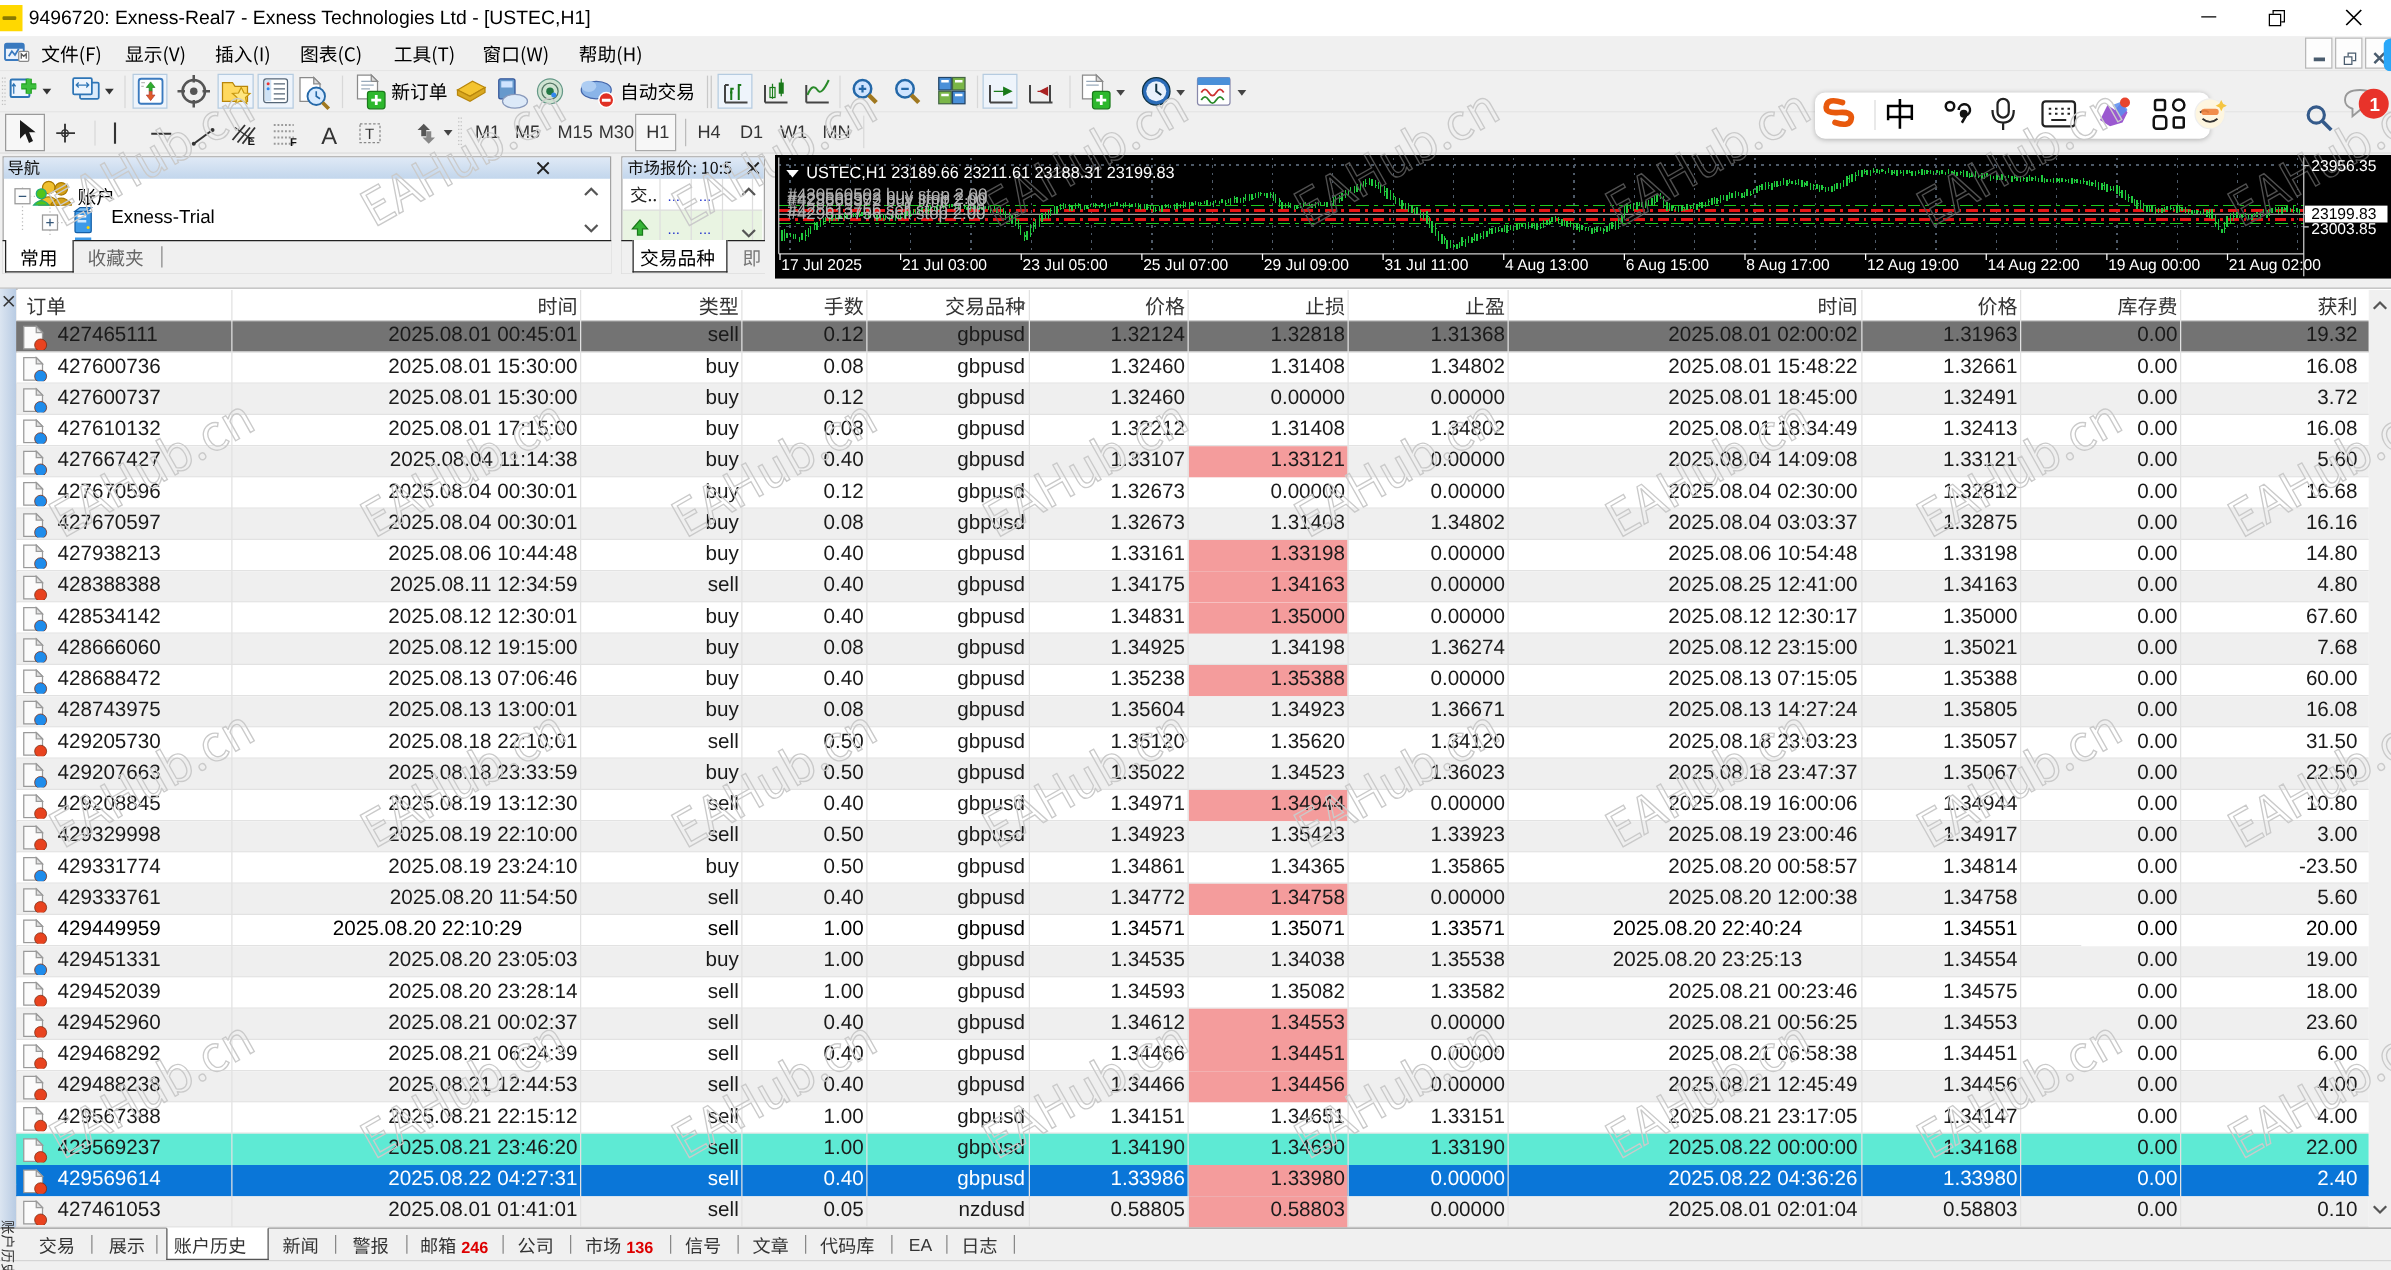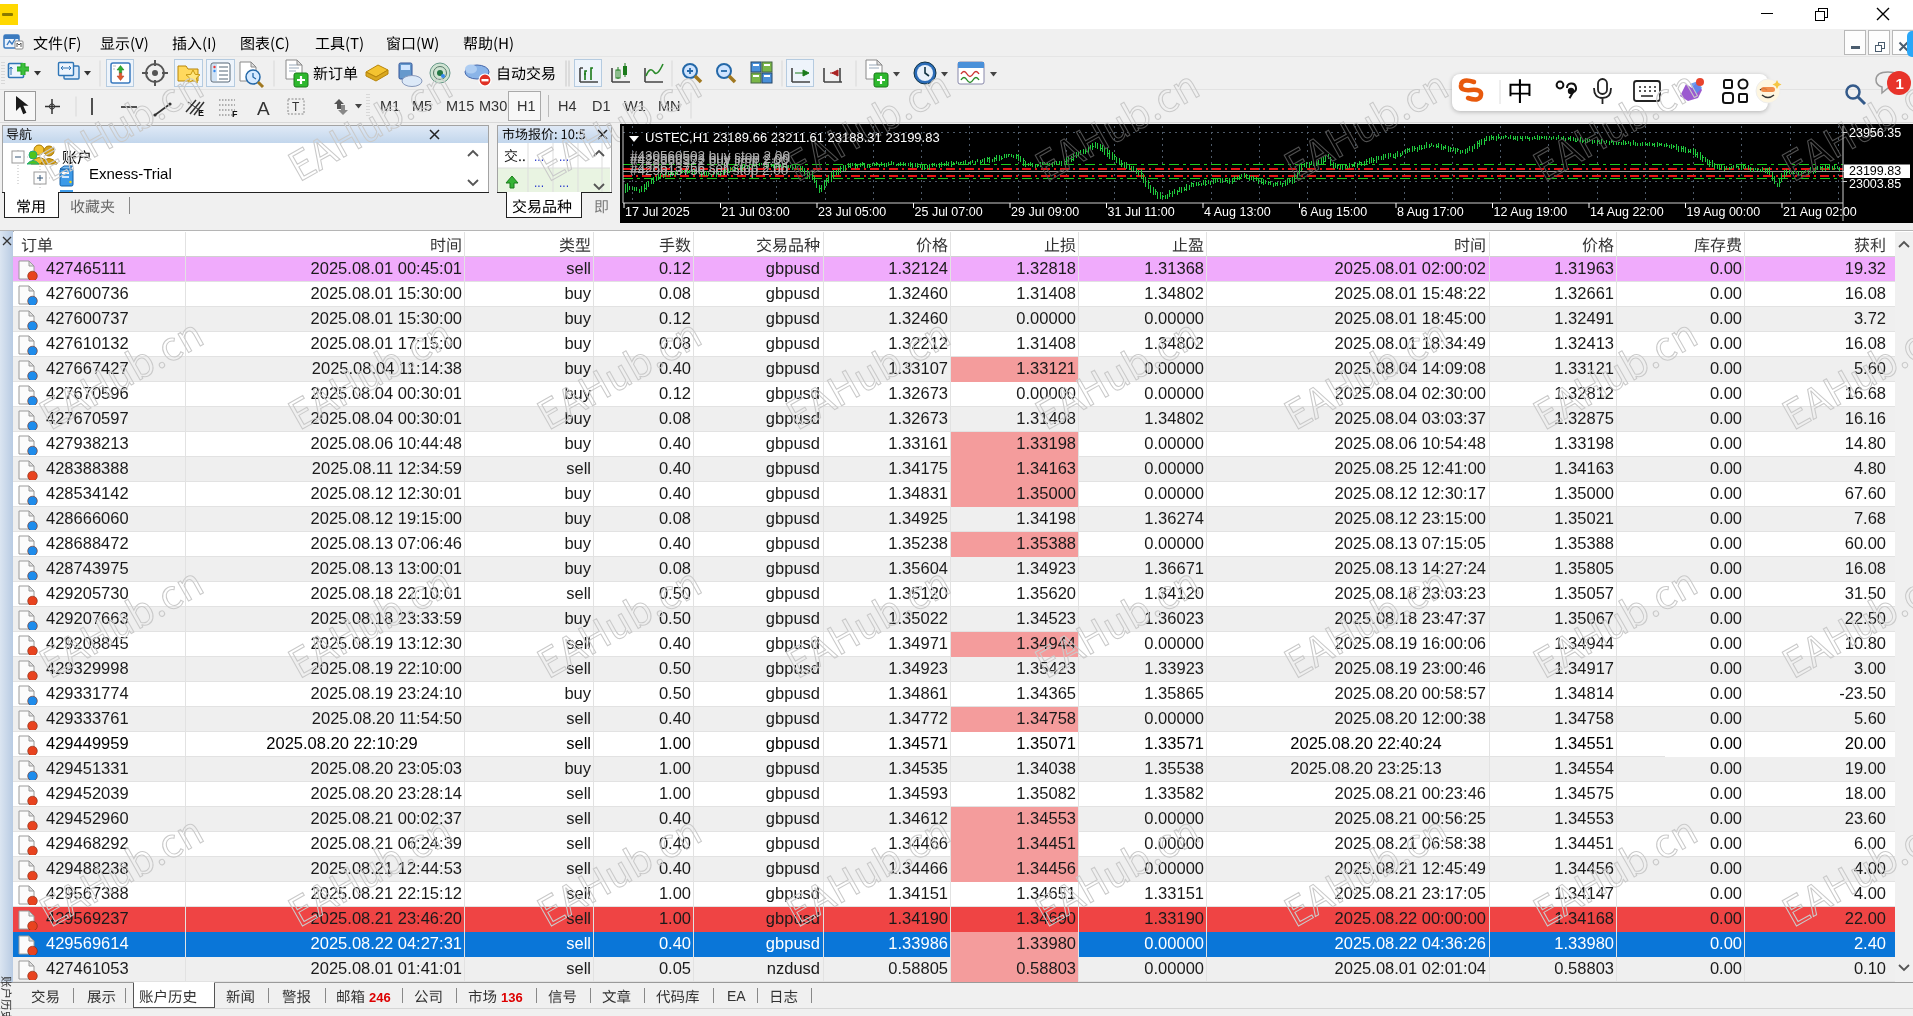--- a/index.html
+++ b/index.html
@@ -4,20 +4,21 @@
 body{width:1913px;height:1016px;overflow:hidden;font-family:"Liberation Sans",sans-serif;background:#f0f0f0;position:relative}
 .ab{position:absolute}
 .tb{position:absolute;left:0;width:1913px}
 svg{display:block}
 .cell{position:absolute;white-space:pre}
 </style></head><body>
 <div class="tb" style="top:0;height:29px;background:#fff">
     <div class="ab" style="left:0;top:4px;width:18px;height:21px;background:#ffd800">
       <div class="ab" style="left:2px;top:9px;width:11px;height:3px;background:#8a7a00;border-radius:1px"></div>
     </div>
+    <div class="ab" style="left:23px;top:6px;font-size:15.5px;color:#000">9496720: Exness-Real7 - Exness Technologies Ltd - [USTEC,H1]</div>
     <div class="ab" style="left:1761px;top:13px;width:12px;height:1.4px;background:#000"></div>
     <div class="ab" style="left:1818px;top:8px;width:10px;height:10px;border:1px solid #000;background:#fff"></div>
     <div class="ab" style="left:1815px;top:11px;width:10px;height:10px;border:1px solid #000;background:#fff"></div>
     <svg class="ab" style="left:1876px;top:7px" width="14" height="14">
       <path d="M1 1 L13 13 M13 1 L1 13" stroke="#000" stroke-width="1.4"></path>
     </svg>
   </div>
 <div class="tb" style="top:29px;height:28px;background:#f0f0f0;border-bottom:1px solid #e5e5e5"></div>
 <svg class="ab" style="left:3px;top:31px" width="21" height="21" viewBox="0 0 21 21">
     <rect x="1" y="4" width="15" height="13" rx="1.5" fill="#eaf2fc" stroke="#3a7abf" stroke-width="1.5"></rect>
@@ -305,21 +306,21 @@
 <div class="ab" style="left:0;top:231px;width:13px;height:777px;background:linear-gradient(to right,#dbe5f1,#b8cbe3)"></div>
 <svg class="ab" style="left:2px;top:236px" width="10" height="10">
     <path d="M1 1 L9 9 M9 1 L1 9" stroke="#333" stroke-width="1.3"></path>
   </svg>
 <div class="ab" style="left:13px;top:231px;width:1px;height:777px;background:#adadad"></div>
 <div class="ab" style="left:13px;top:232px;width:1882px;height:750px;font-size:16.5px;color:#1a1a1a">
     <div class="ab" style="left:0;top:0;width:1882px;height:25px;background:#fff;border-bottom:1px solid #d0d0d0"></div>
     <svg class="ab" style="left:797px;top:8px" width="12" height="12">
       <path d="M2 10 L10 2" stroke="#777"></path>
     </svg>
-    <div class="ab" style="left:0;top:25px;width:1882px;height:25px;background:#f0abfc;color:#1a1a1a;border-bottom:1px solid #e2e2e2">
+    <div class="ab" style="left:0;top:25px;width:1882px;height:25px;background:#737373;color:#1a1a1a;border-bottom:1px solid #e2e2e2">
       <svg class="ab" style="left:5px;top:3px" width="22" height="20" viewBox="0 0 22 20">
         <path d="M1 1 H11 L16 6 V19 H1 Z" fill="#fbfbfb" stroke="#9a9a9a"></path>
         <path d="M11 1 L16 6 H11 Z" fill="#e0e0e0" stroke="#9a9a9a"></path>
         <circle cx="14.5" cy="16" r="4.8" fill="#e8431f" stroke="#7a2a10" stroke-width="0.6"></circle>
       </svg>
       <span class="cell" style="left:33px;top:2px">427465111</span>
       <span class="cell" style="left:209px;top:2px;width:240px;text-align:right">2025.08.01 00:45:01</span>
       <span class="cell" style="left:338px;top:2px;width:240px;text-align:right">sell</span>
       <span class="cell" style="left:438px;top:2px;width:240px;text-align:right">0.12</span>
       <span class="cell" style="left:567px;top:2px;width:240px;text-align:right">gbpusd</span>
@@ -809,21 +810,21 @@
       <span class="cell" style="left:438px;top:2px;width:240px;text-align:right">1.00</span>
       <span class="cell" style="left:567px;top:2px;width:240px;text-align:right">gbpusd</span>
       <span class="cell" style="left:695px;top:2px;width:240px;text-align:right">1.34151</span>
       <span class="cell" style="left:823px;top:2px;width:240px;text-align:right">1.34651</span>
       <span class="cell" style="left:951px;top:2px;width:240px;text-align:right">1.33151</span>
       <span class="cell" style="left:1233px;top:2px;width:240px;text-align:right">2025.08.21 23:17:05</span>
       <span class="cell" style="left:1361px;top:2px;width:240px;text-align:right">1.34147</span>
       <span class="cell" style="left:1489px;top:2px;width:240px;text-align:right">0.00</span>
       <span class="cell" style="left:1633px;top:2px;width:240px;text-align:right">4.00</span>
     </div>
-    <div class="ab" style="left:0;top:675px;width:1882px;height:41px;background:#ef4444;color:#1a1a1a;border-bottom:1px solid #e2e2e2">
+    <div class="ab" style="left:0;top:675px;width:1882px;height:41px;background:#5eead4;color:#1a1a1a;border-bottom:1px solid #e2e2e2">
       <svg class="ab" style="left:5px;top:3px" width="22" height="20" viewBox="0 0 22 20">
         <path d="M1 1 H11 L16 6 V19 H1 Z" fill="#fbfbfb" stroke="#9a9a9a"></path>
         <path d="M11 1 L16 6 H11 Z" fill="#e0e0e0" stroke="#9a9a9a"></path>
         <circle cx="14.5" cy="16" r="4.8" fill="#e8431f" stroke="#7a2a10" stroke-width="0.6"></circle>
       </svg>
       <span class="cell" style="left:33px;top:2px">429569237</span>
       <span class="cell" style="left:209px;top:2px;width:240px;text-align:right">2025.08.21 23:46:20</span>
       <span class="cell" style="left:338px;top:2px;width:240px;text-align:right">sell</span>
       <span class="cell" style="left:438px;top:2px;width:240px;text-align:right">1.00</span>
       <span class="cell" style="left:567px;top:2px;width:240px;text-align:right">gbpusd</span>

